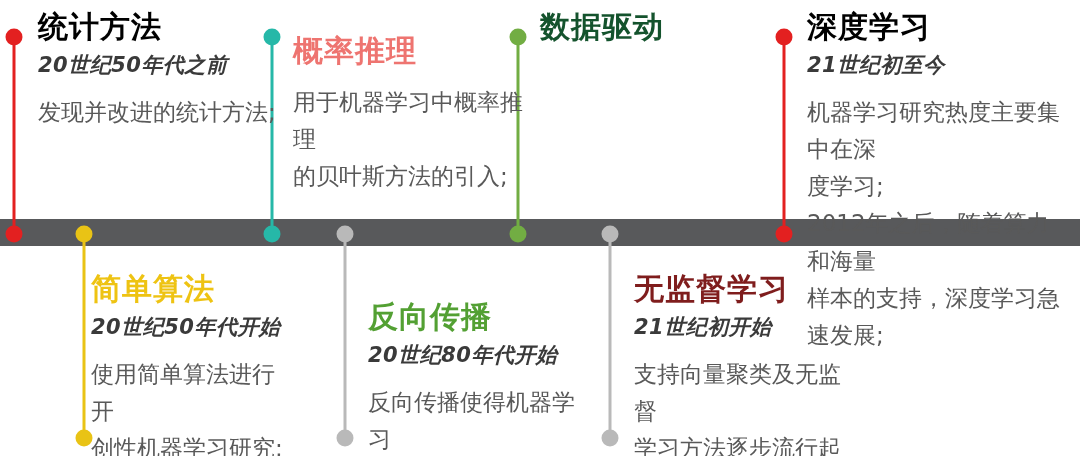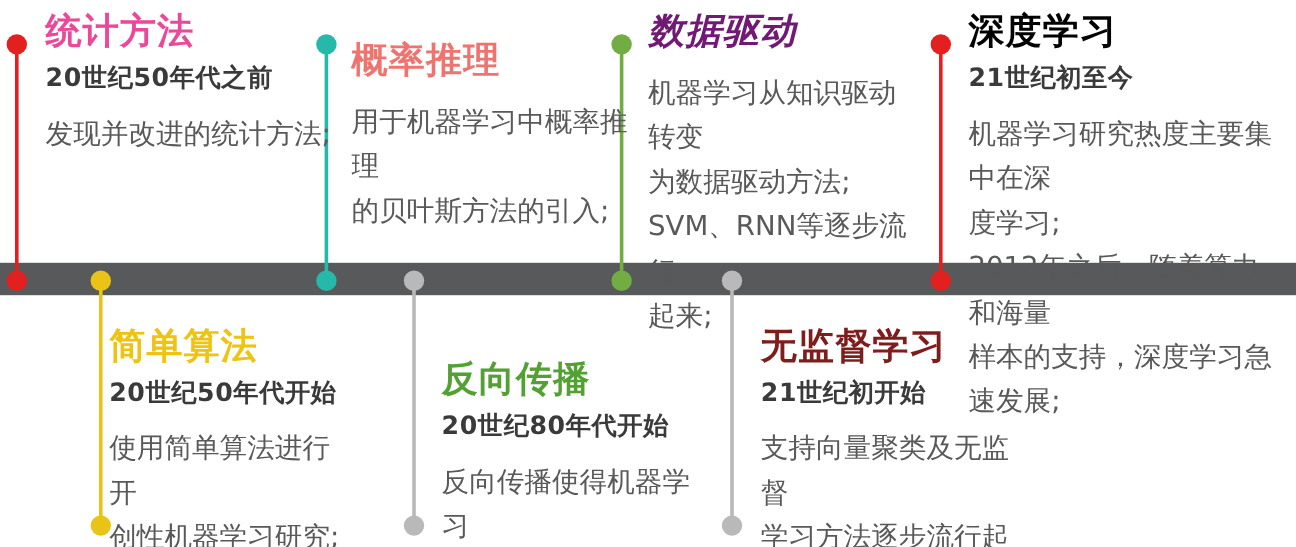--- a/index.html
+++ b/index.html
@@ -47,63 +47,60 @@
     line-height: 1.15;
     white-space: nowrap;
   }
   .subtitle {
     font-size: 21px;
     font-weight: bold;
     color: #3a3a3a;
     margin-top: 6px;
     letter-spacing: 0.5px;
     white-space: nowrap;
+    font-style: italic;
   }
   .desc {
     font-size: 23px;
     color: #595959;
     margin-top: 15px;
     line-height: 1.62;
     white-space: pre-line;
   }
 </style>
 </head>
 <body>
 
 <div class="canvas">
 
   <div class="bar" style="background: rgb(88, 89, 91);"></div>
 
   <div class="line" style="left: 14px; top: 37px; height: 197px; background: rgb(227, 32, 32);"></div>
   <div class="dot" style="left: 14px; top: 37px; background: rgb(227, 32, 32);"></div>
   <div class="dot" style="left: 14px; top: 234px; background: rgb(227, 32, 32);"></div>
   <div class="milestone" style="left:38px;top:10px;width:240px">
-    <div class="title" style="color: #ec4899;">统计方法</div>
+    <div class="title" style="color: #000000;">统计方法</div>
     <div class="subtitle">20世纪50年代之前</div>
     <div class="desc">发现并改进的统计方法;</div>
   </div>
 
   <div class="line" style="left: 272px; top: 37px; height: 197px; background: rgb(38, 184, 168);"></div>
   <div class="dot" style="left: 272px; top: 37px; background: rgb(38, 184, 168);"></div>
   <div class="dot" style="left: 272px; top: 234px; background: rgb(38, 184, 168);"></div>
   <div class="milestone" style="left:293px;top:10px;width:230px">
     <div class="title" style="color: rgb(238, 116, 112); margin-top: 24px;">概率推理</div>
     <div class="desc">用于机器学习中概率推理
 的贝叶斯方法的引入;</div>
   </div>
 
   <div class="line" style="left: 518px; top: 37px; height: 197px; background: rgb(114, 173, 67);"></div>
   <div class="dot" style="left: 518px; top: 37px; background: rgb(114, 173, 67);"></div>
   <div class="dot" style="left: 518px; top: 234px; background: rgb(114, 173, 67);"></div>
   <div class="milestone" style="left:540px;top:10px;width:225px">
-    <div class="title" style="color: #701a75; font-style: italic;">数据驱动</div>
-    <div class="desc">机器学习从知识驱动转变
-为数据驱动方法;
-SVM、RNN等逐步流行
-起来;</div>
+    <div class="title" style="color: #14532d;">数据驱动</div>
   </div>
 
   <div class="line" style="left: 784px; top: 37px; height: 197px; background: rgb(227, 32, 32);"></div>
   <div class="dot" style="left: 784px; top: 37px; background: rgb(227, 32, 32);"></div>
   <div class="dot" style="left: 784px; top: 234px; background: rgb(227, 32, 32);"></div>
   <div class="milestone" style="left:807px;top:10px;width:262px">
     <div class="title" style="color: #000000;">深度学习</div>
     <div class="subtitle">21世纪初至今</div>
     <div class="desc">机器学习研究热度主要集中在深
 度学习;

